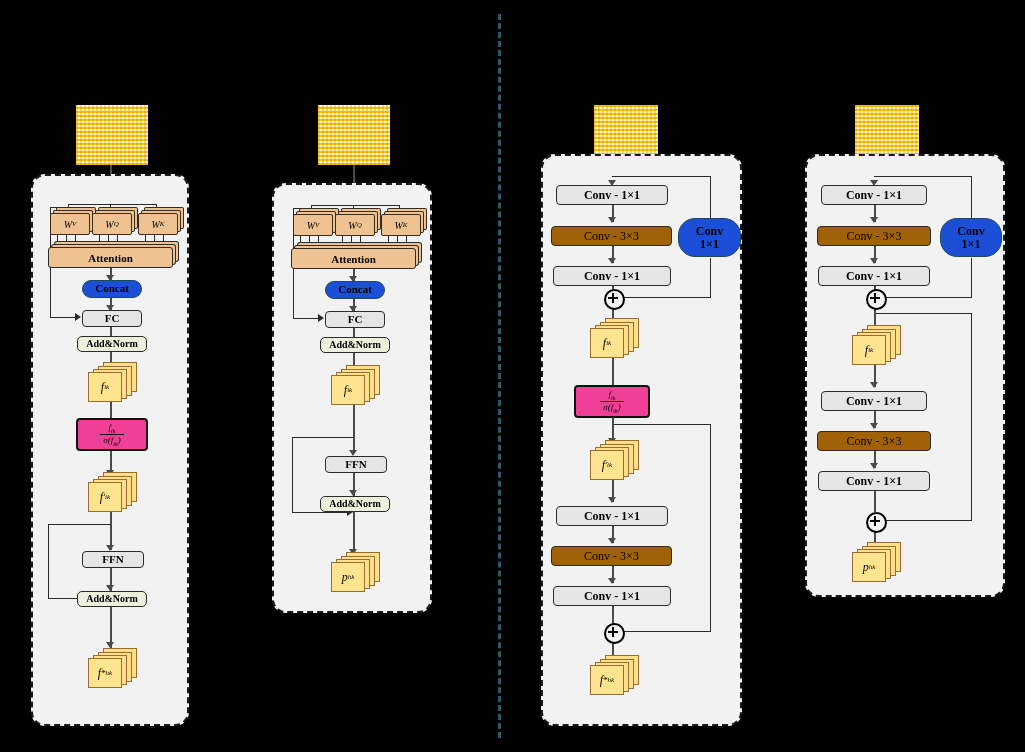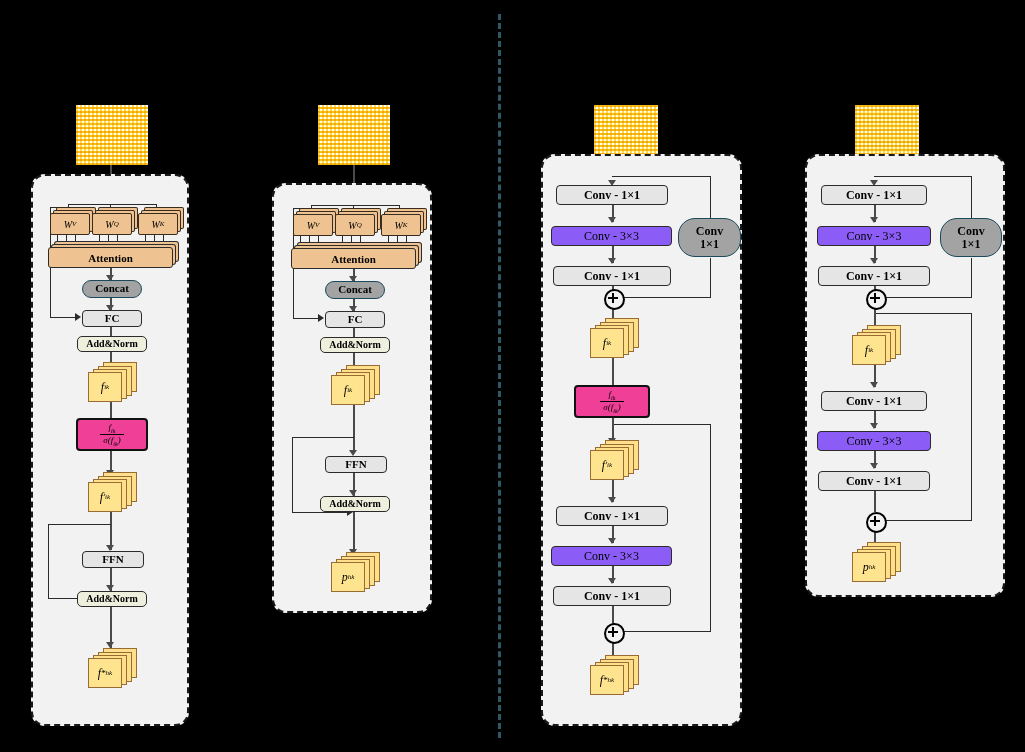--- a/index.html
+++ b/index.html
@@ -44,22 +44,22 @@
     justify-content: center;
     border: 1.3px solid #2b2b2b;
     border-radius: 4px;
     text-align: center;
     line-height: 1.05;
     color: #000;
     font-weight: bold;
     white-space: nowrap;
   }
   .tan     { background: #e5e5e5; }
-  .lilac   { background: #8b5cf6; font-weight: normal; }
-  .cyan    { background: #a3a3a3; border-color: #1b4a5c; border-radius: 17px;}
+  .lilac   { background: #a16207; font-weight: normal; }
+  .cyan    { background: #1d4ed8; border-color: #1b4a5c; border-radius: 17px;}
   .pink    { background: #ef3f96; border-color: #111; border-width: 2px; }
   .cream   { background: #eef0dd; border-radius: 5px; }
 
   
   .wbox {
     position: absolute;
     width: 38px; height: 20px;
     background: #eec391;
     border: 1.2px solid #3a2c1c;
     border-radius: 2px;

